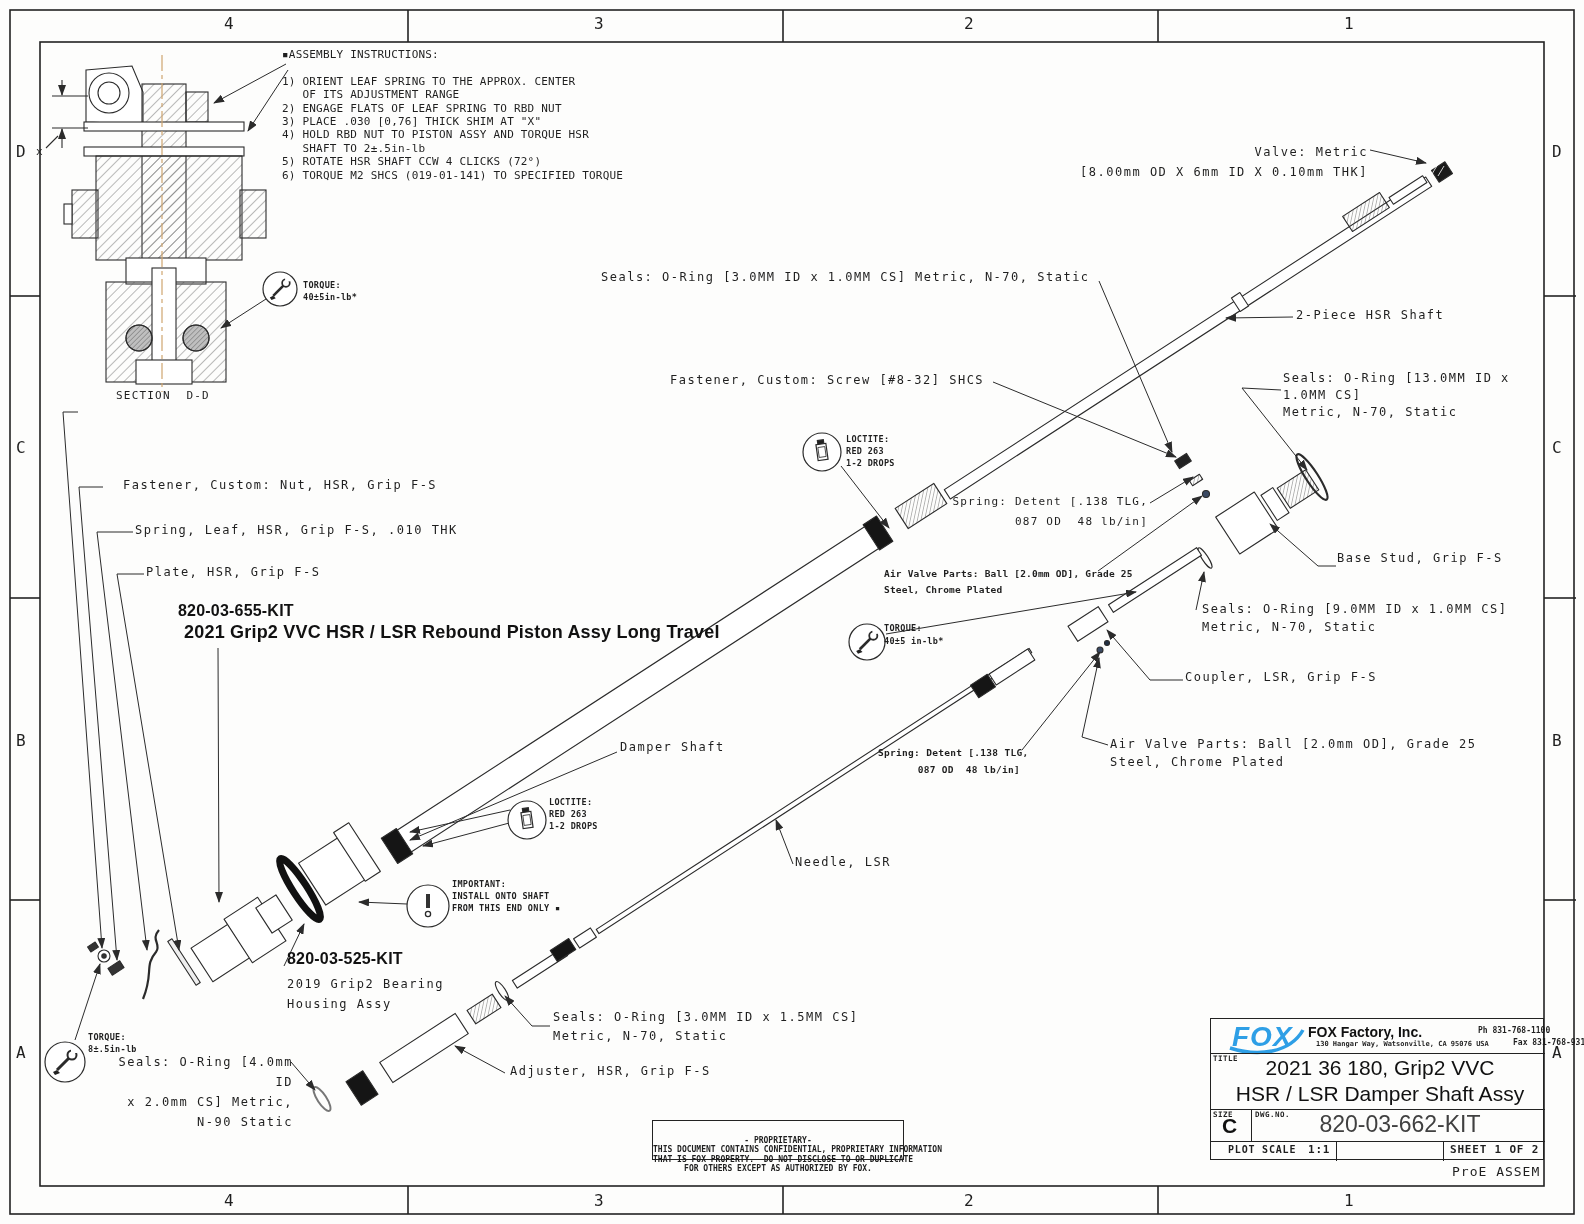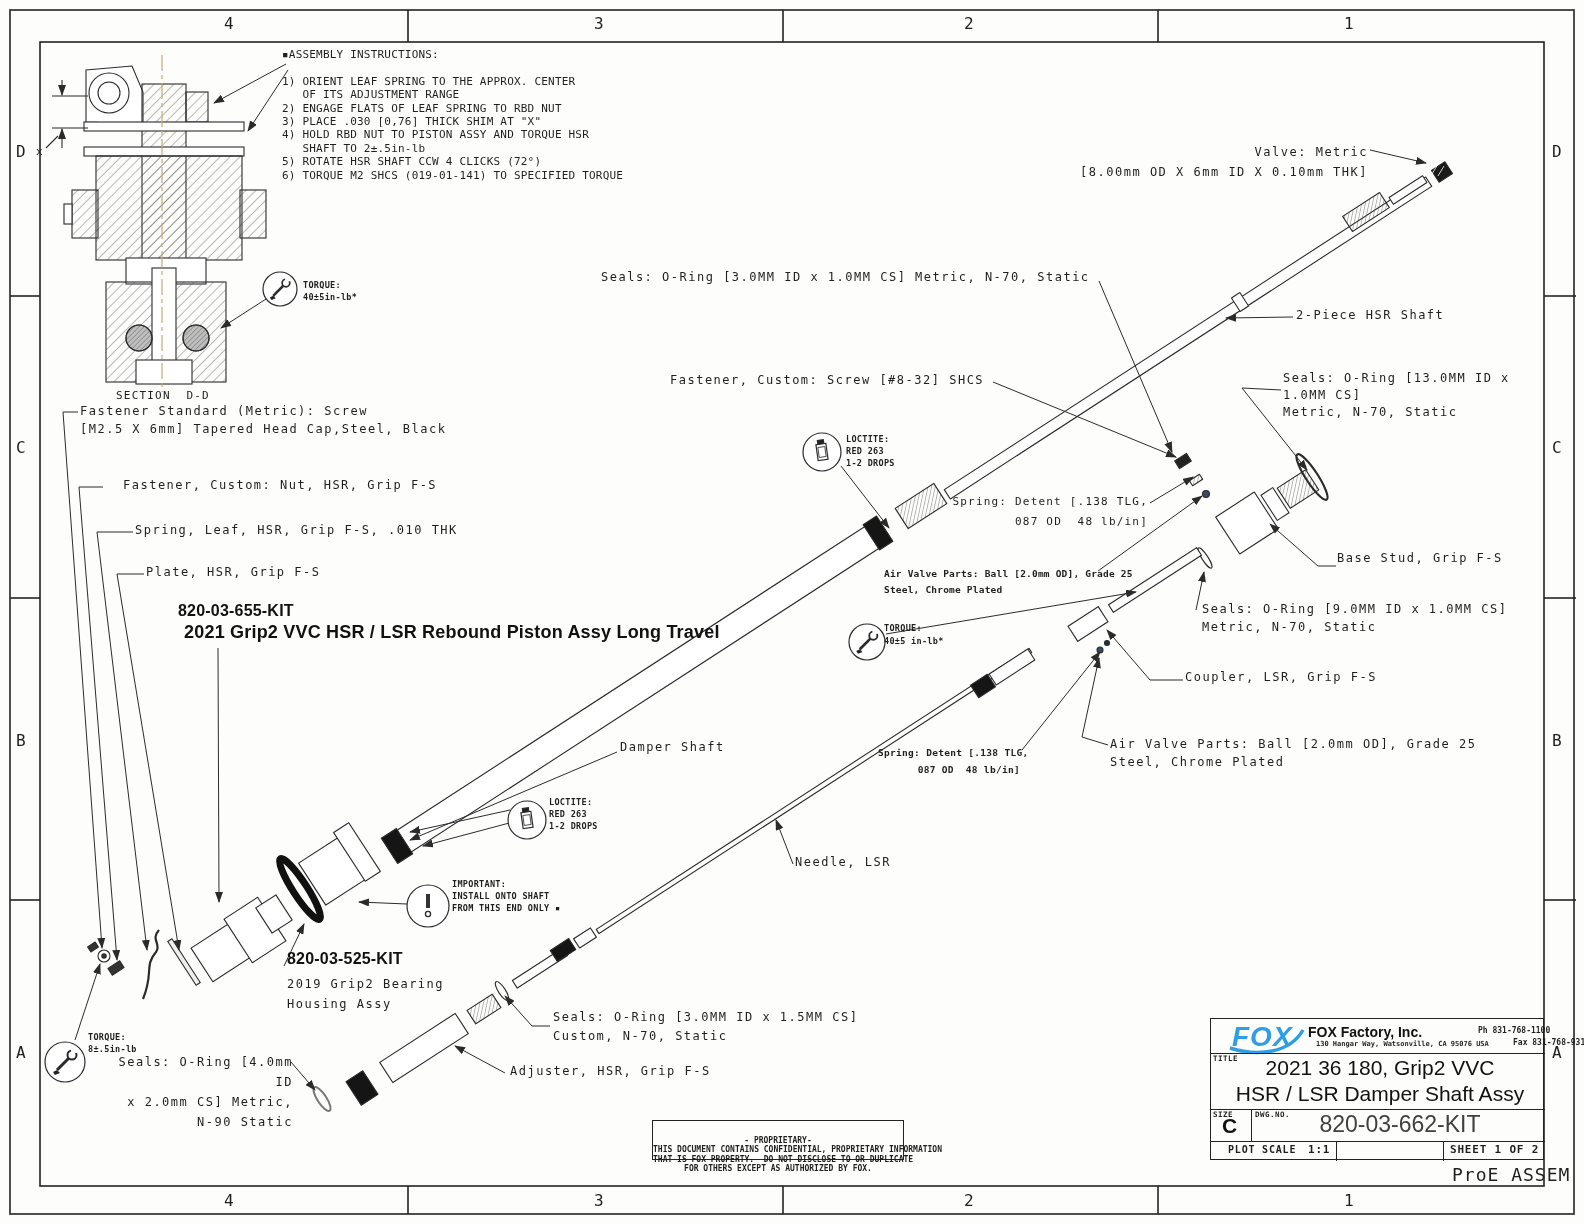--- a/index.html
+++ b/index.html
@@ -21,21 +21,21 @@
   .tbcompany { font-family:"Liberation Sans", sans-serif; font-weight:bold; font-size:14px; color:#111; }
   .tbaddr  { font-size:7px; font-weight:bold; }
   .tbphone { font-size:8px; font-weight:bold; }
   .tbsm    { font-size:7.5px; font-weight:bold; letter-spacing:0.5px; }
   .tbtitle { font-family:"Liberation Sans", sans-serif; font-size:21px; color:#111; text-align:center; width:300px; }
   .tbC   { font-family:"Liberation Sans", sans-serif; font-weight:bold; font-size:21px; color:#111; }
   .tbdwg { font-family:"Liberation Sans", sans-serif; font-size:23px; color:#404040; text-align:center; width:210px; }
   .tbplot{ font-size:10px; font-weight:bold; letter-spacing:0.8px; }
   .prop  { position:absolute; left:652px; top:1120px; width:252px; height:40px; border:1.2px solid #222; box-sizing:border-box;
            font-size:8px; line-height:9.3px; font-weight:bold; text-align:center; padding-top:15px; white-space:pre; }
-  .proe  { position:absolute; font-size:18px; letter-spacing:1px; }
+  .proe  { position:absolute; font-size:13px; letter-spacing:1px; }
 </style>
 </head>
 <body>
 
 <div class="sheet">
 
 <svg class="draw" width="1584" height="1224" viewBox="0 0 1584 1224">
   <defs>
     <marker id="ah" markerUnits="userSpaceOnUse" markerWidth="11" markerHeight="8" refX="10" refY="4" orient="auto">
       <path d="M0,0 L11,4 L0,8 Z" fill="#2b2b2b"></path>
@@ -301,33 +301,31 @@
 1-2 DROPS</div>
 <div class="lbl cad" style="left:795px; top:853px;">Needle, LSR</div>
 <div class="lbl cadsm" style="left:452px; top:878px;">IMPORTANT:
 INSTALL ONTO SHAFT
 FROM THIS END ONLY ▪</div>
 <div class="lbl kit" style="left:178px; top:602px;">820-03-655-KIT</div>
 <div class="lbl kit" style="left:184px; top:622px; font-size:18px;">2021 Grip2 VVC HSR / LSR Rebound Piston Assy Long Travel</div>
 <div class="lbl kit" style="left:287px; top:950px;">820-03-525-KIT</div>
 <div class="lbl cad" style="left:287px; top:974px; line-height:20px;">2019 Grip2 Bearing
 Housing Assy</div>
-<div class="lbl cad" style="left:80px; top:402px;">Fastener Standard (Metric): Screw
-[M2.5 X 6mm] Tapered Head Cap,Steel, Black</div>
 <div class="lbl cad" style="left:123px; top:476px;">Fastener, Custom: Nut, HSR, Grip F-S</div>
 <div class="lbl cad" style="left:135px; top:521px;">Spring, Leaf, HSR, Grip F-S, .010 THK</div>
 <div class="lbl cad" style="left:146px; top:563px;">Plate, HSR, Grip F-S</div>
 <div class="lbl cadsm" style="left:88px; top:1031px;">TORQUE:
 8±.5in-lb</div>
 <div class="lbl cad ra" style="left:95px; top:1052px; width:198px; line-height:20px;">Seals: O-Ring [4.0mm
 ID
 x 2.0mm CS] Metric,
 N-90 Static</div>
 <div class="lbl cad" style="left:553px; top:1008px; line-height:19px;">Seals: O-Ring [3.0MM ID x 1.5MM CS]
-Custom, N-70, Static</div>
+Metric, N-70, Static</div>
 <div class="lbl cad" style="left:510px; top:1062px;">Adjuster, HSR, Grip F-S</div>
 <div class="lbl cadmd" style="left:116px; top:386px;">SECTION  D-D</div>
 <div class="lbl cadmd" style="left:36px; top:142px;">x</div>
 
 <div class="prop">- PROPRIETARY-
 THIS DOCUMENT CONTAINS CONFIDENTIAL, PROPRIETARY INFORMATION
 THAT IS FOX PROPERTY.  DO NOT DISCLOSE TO OR DUPLICATE
 FOR OTHERS EXCEPT AS AUTHORIZED BY FOX.</div>
 
 <div class="tblock">

